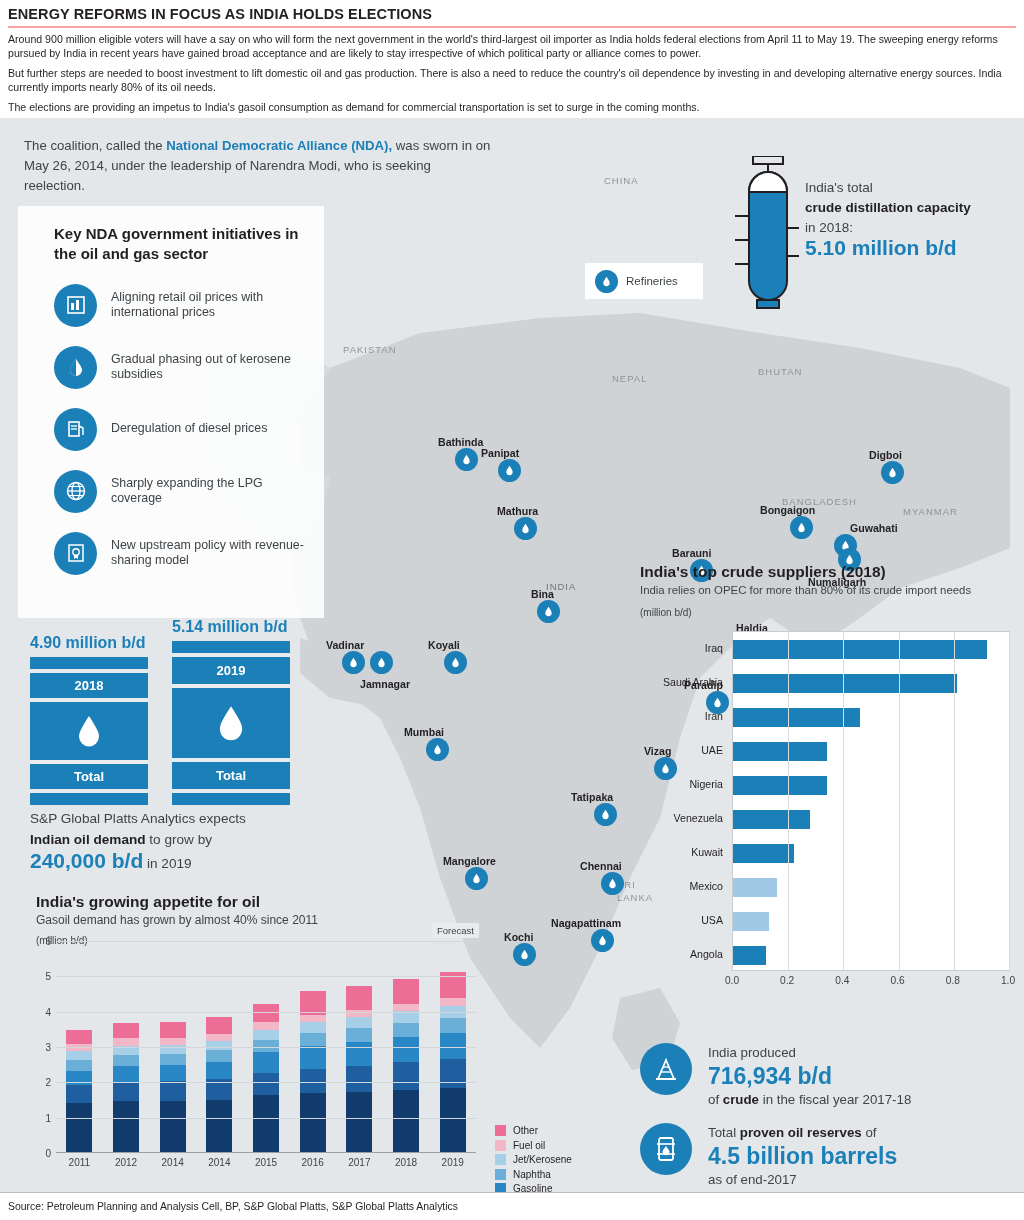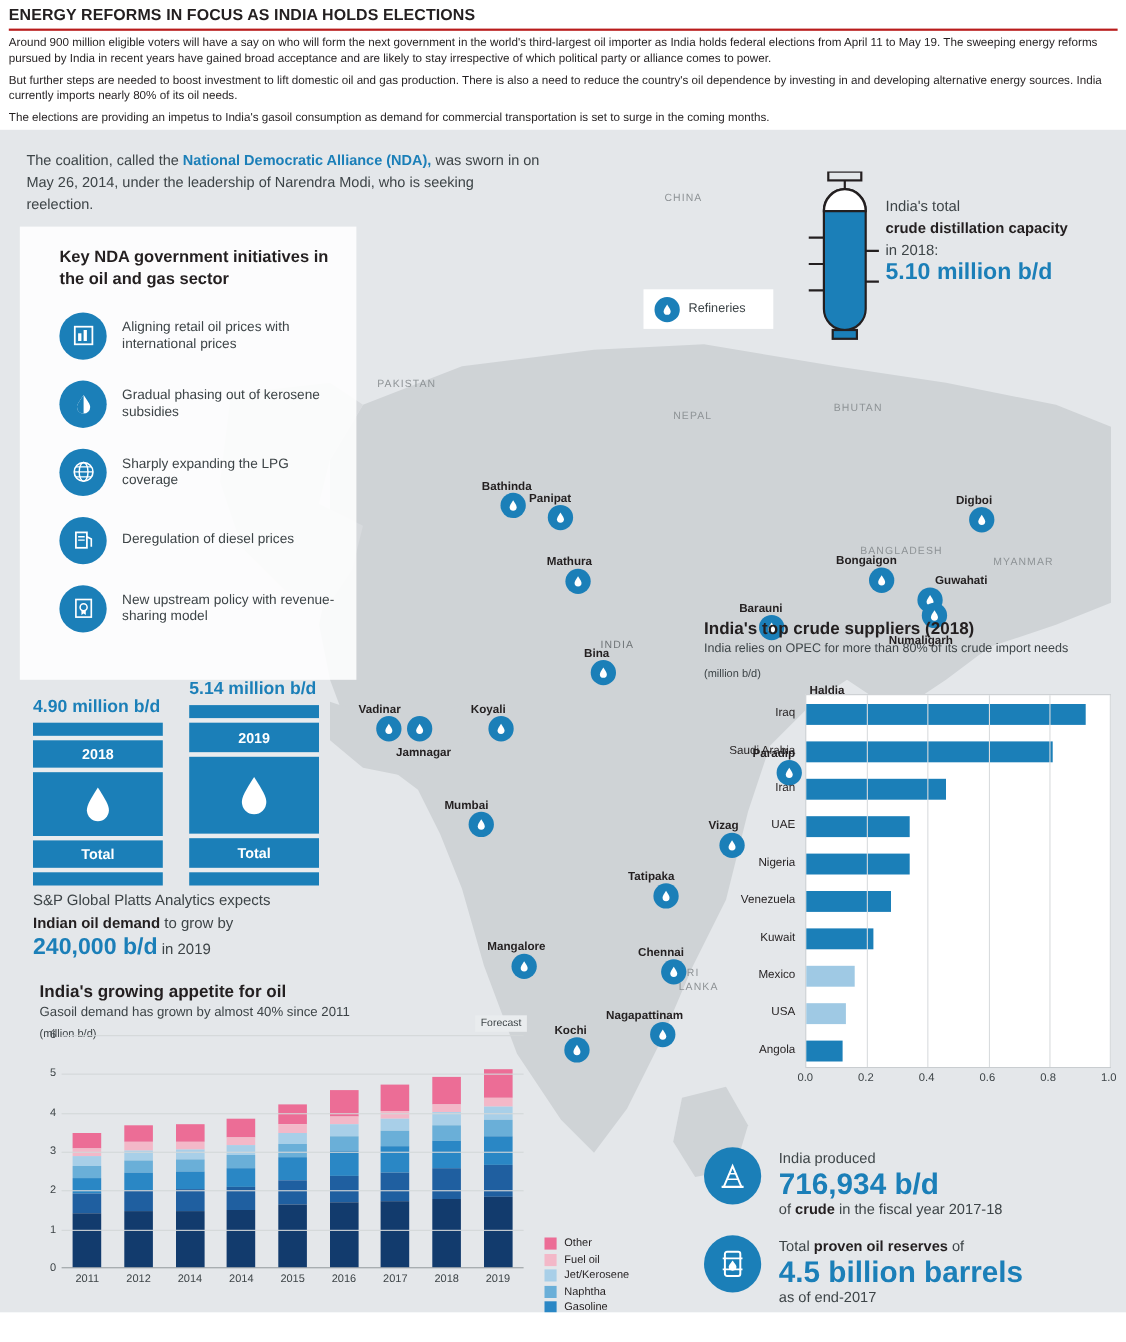--- a/index.html
+++ b/index.html
@@ -10,21 +10,21 @@
     color: #231f20;
     position: relative;
     overflow: hidden;
   }
   .page { position: relative; width: 1024px; height: 1220px; }
 
   
   .hdr { padding: 6px 8px 0 8px; }
   .hdr-title {
     font-size: 14.5px; font-weight: bold; letter-spacing: .1px;
-    padding-bottom: 4px; border-bottom: 2px solid #b91c1c;
+    padding-bottom: 4px; border-bottom: 2px solid #fca5a5;
     margin-bottom: 5px;
   }
   .hdr p { font-size: 10.6px; line-height: 13.6px; margin-bottom: 7px; max-width: 1008px; }
 
   
   .mapwrap {
     position: absolute; left: 0; top: 118px; width: 1024px; height: 1075px;
     background: #e9ecee; overflow: hidden;
   }
   .sea { position: absolute; inset: 0; background: #e4e7ea; }
@@ -140,21 +140,21 @@
   .srow { height: 34px; display: flex; align-items: center; }
   .sbar { height: 19px; }
   .sxlabels { position: absolute; left: 92px; top: 344px; width: 278px; }
   .sxlabels div { position: absolute; font-size: 10.2px; color: #3d4447; transform: translateX(-50%); }
 
   
   .statblk { position: absolute; display: flex; gap: 16px; align-items: flex-start; }
   .statblk .circ { width: 52px; height: 52px; flex: 0 0 52px; }
   .statblk .stxt { font-size: 13.3px; line-height: 19px; color: #3d4447; }
   .statblk .stxt b { color: #231f20; }
-  .statblk .sbig { color: #1b7fb8; font-size: 27px; font-weight: bold; line-height: 28px; }
+  .statblk .sbig { color: #1b7fb8; font-size: 23px; font-weight: bold; line-height: 28px; }
 
   
   .footer {
     position: absolute; left: 0; bottom: 0; width: 1024px; height: 28px;
     border-top: 1px solid #b9bdc0; background: #fff;
     font-size: 10.4px; color: #231f20; padding: 8px;
   }
 </style>
 </head>
 <body>
@@ -215,41 +215,41 @@
           <svg width="22" height="22" viewBox="0 0 22 22">
               <path d="M11 3 C7 9 5 11.5 5 14 a6 6 0 0 0 12 0 C17 11.5 15 9 11 3 Z" fill="#fff"></path>
               <path d="M11 3 C7 9 5 11.5 5 14 a6 6 0 0 0 6 6 Z" fill="#1b7fb8"></path>
             </svg>
         </div>
         <div class="inittext">Gradual phasing out of kerosene subsidies</div>
       </div>
 
       <div class="initrow">
         <div class="circ">
+          <svg width="22" height="22" viewBox="0 0 22 22">
+              <rect x="4" y="4" width="10" height="14" fill="none" stroke="#fff" stroke-width="1.6"></rect>
+              <line x1="6" y1="8" x2="12" y2="8" stroke="#fff" stroke-width="1.3"></line>
+              <line x1="6" y1="11" x2="12" y2="11" stroke="#fff" stroke-width="1.3"></line>
+              <path d="M14 8 l4 2 v7" fill="none" stroke="#fff" stroke-width="1.5"></path>
+            </svg>
+        </div>
+        <div class="inittext">Deregulation of diesel prices</div>
+      </div>
+
+      <div class="initrow">
+        <div class="circ">
           <svg width="24" height="24" viewBox="0 0 24 24">
               <circle cx="12" cy="12" r="8.5" fill="none" stroke="#fff" stroke-width="1.5"></circle>
               <ellipse cx="12" cy="12" rx="4" ry="8.5" fill="none" stroke="#fff" stroke-width="1.3"></ellipse>
               <line x1="3.5" y1="12" x2="20.5" y2="12" stroke="#fff" stroke-width="1.3"></line>
               <line x1="5" y1="7.5" x2="19" y2="7.5" stroke="#fff" stroke-width="1.1"></line>
               <line x1="5" y1="16.5" x2="19" y2="16.5" stroke="#fff" stroke-width="1.1"></line>
             </svg>
         </div>
         <div class="inittext">Sharply expanding the LPG coverage</div>
-      </div>
-
-      <div class="initrow">
-        <div class="circ">
-          <svg width="22" height="22" viewBox="0 0 22 22">
-              <rect x="4" y="4" width="10" height="14" fill="none" stroke="#fff" stroke-width="1.6"></rect>
-              <line x1="6" y1="8" x2="12" y2="8" stroke="#fff" stroke-width="1.3"></line>
-              <line x1="6" y1="11" x2="12" y2="11" stroke="#fff" stroke-width="1.3"></line>
-              <path d="M14 8 l4 2 v7" fill="none" stroke="#fff" stroke-width="1.5"></path>
-            </svg>
-        </div>
-        <div class="inittext">Deregulation of diesel prices</div>
       </div>
 
       <div class="initrow">
         <div class="circ">
           <svg width="22" height="22" viewBox="0 0 22 22">
               <rect x="4" y="3" width="14" height="16" fill="none" stroke="#fff" stroke-width="1.5"></rect>
               <circle cx="11" cy="10" r="3.2" fill="none" stroke="#fff" stroke-width="1.4"></circle>
               <path d="M9 13 l0 4 2-1.3 2 1.3 0-4" fill="#fff"></path>
             </svg>
         </div>
@@ -746,14 +746,17 @@
       </div>
       <div class="stxt">
         <div><span>Total </span><b>proven oil reserves</b><span> of</span></div>
         <div class="sbig">4.5 billion barrels</div>
         <div>as of end-2017</div>
       </div>
     </div>
 
   </div>
 
+  <div class="footer">
+    <span>Source: Petroleum Planning and Analysis Cell, BP, S&amp;P Global Platts, S&amp;P Global Platts Analytics</span>
+  </div>
 
 </div>
 
 </body></html>

